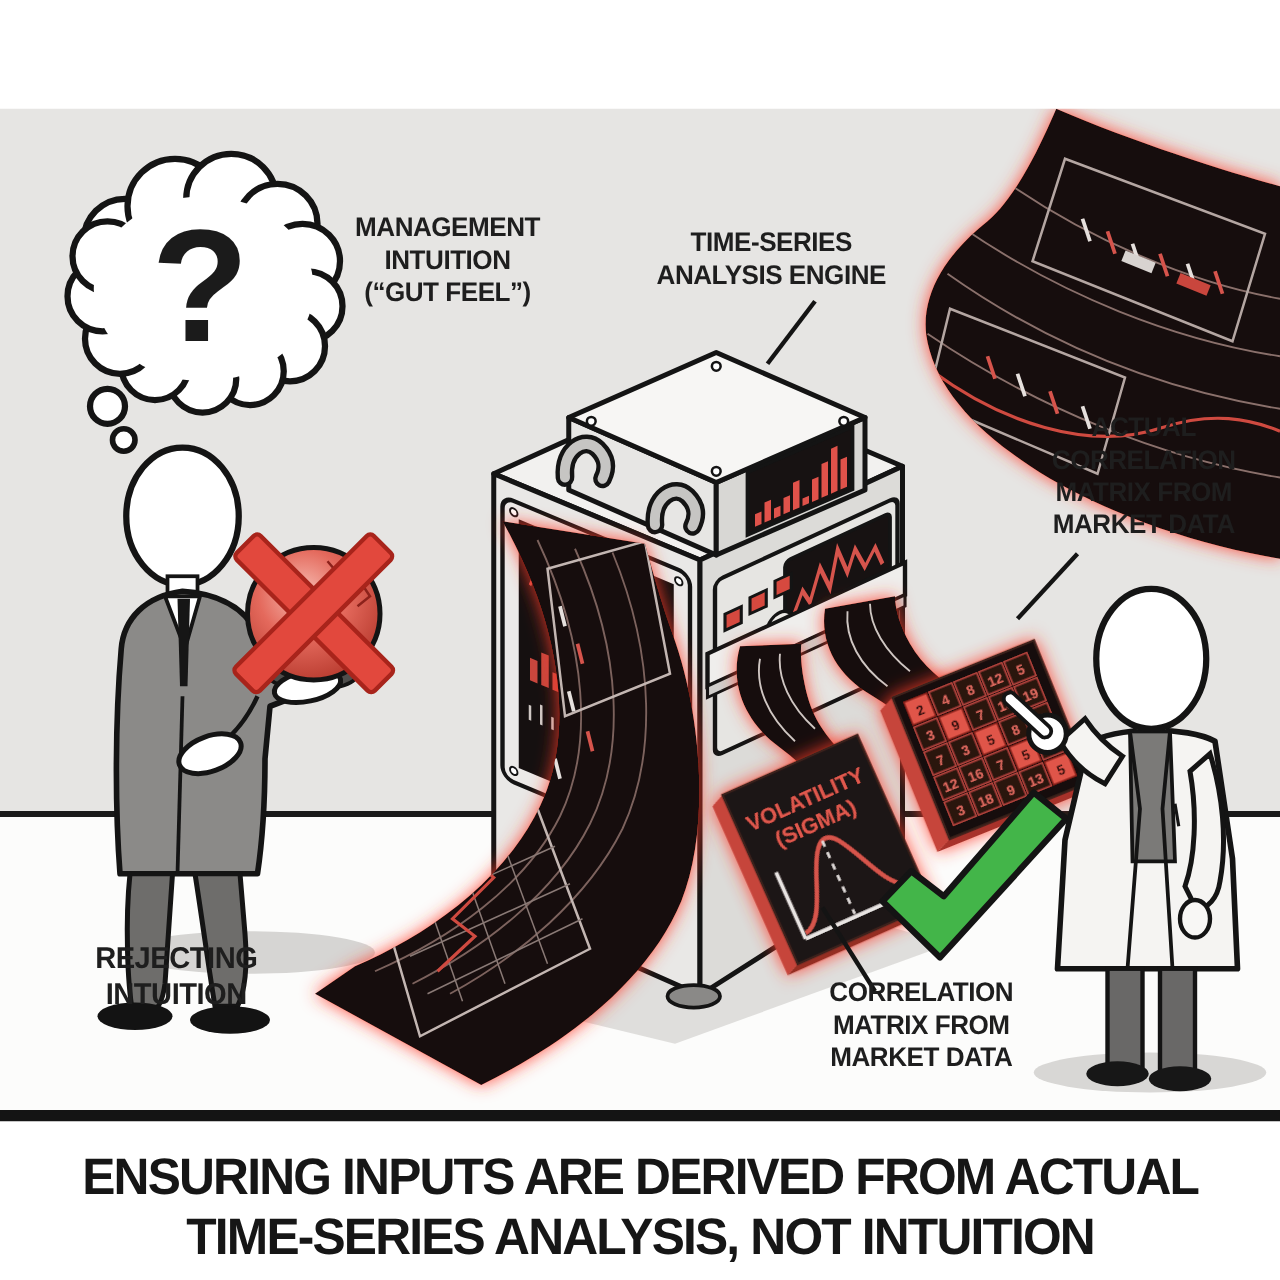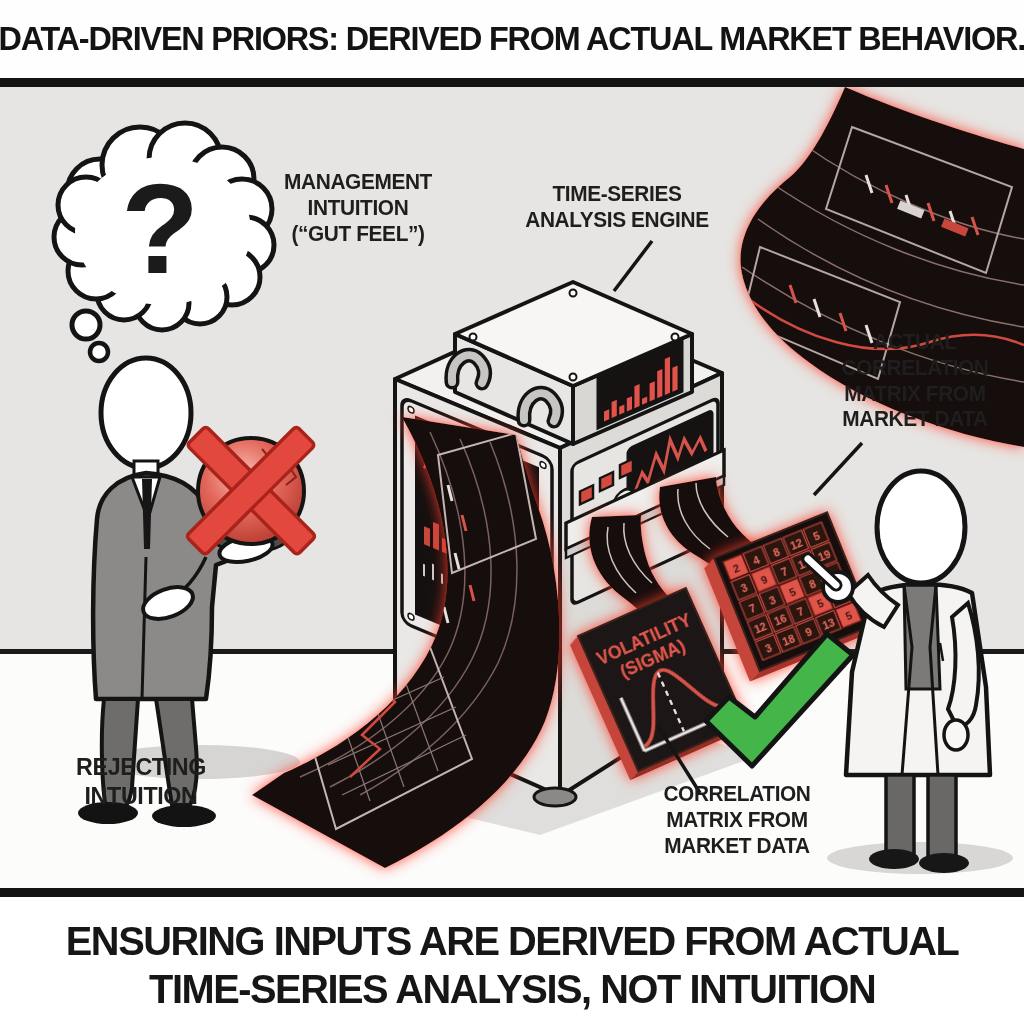--- a/index.html
+++ b/index.html
@@ -25,23 +25,20 @@
   .lbl-engine{left:510px;top:182px;width:214px;font-size:21.5px;}
   .lbl-actual{left:815px;top:330px;width:200px;font-size:21.5px;}
   .lbl-rejecting{left:35px;top:753px;width:212px;font-size:24px;}
   .lbl-corrmatrix{left:628px;top:782px;width:218px;font-size:21.5px;}
 </style>
 </head>
 <body>
 
 <div class="canvas">
 
-  <div class="banner-top">
-    <div class="txt">DATA-DRIVEN PRIORS: DERIVED FROM ACTUAL MARKET BEHAVIOR.</div>
-  </div>
 
   <div class="scene"></div>
 
   <svg class="scene-art" width="1024" height="801" viewBox="0 0 1024 801">
     <defs>
       <radialGradient id="ballGrad" cx="42%" cy="35%" r="75%">
         <stop offset="0%" stop-color="#f7beb4"></stop>
         <stop offset="45%" stop-color="#e4695c"></stop>
         <stop offset="100%" stop-color="#b03226"></stop>
       </radialGradient>

